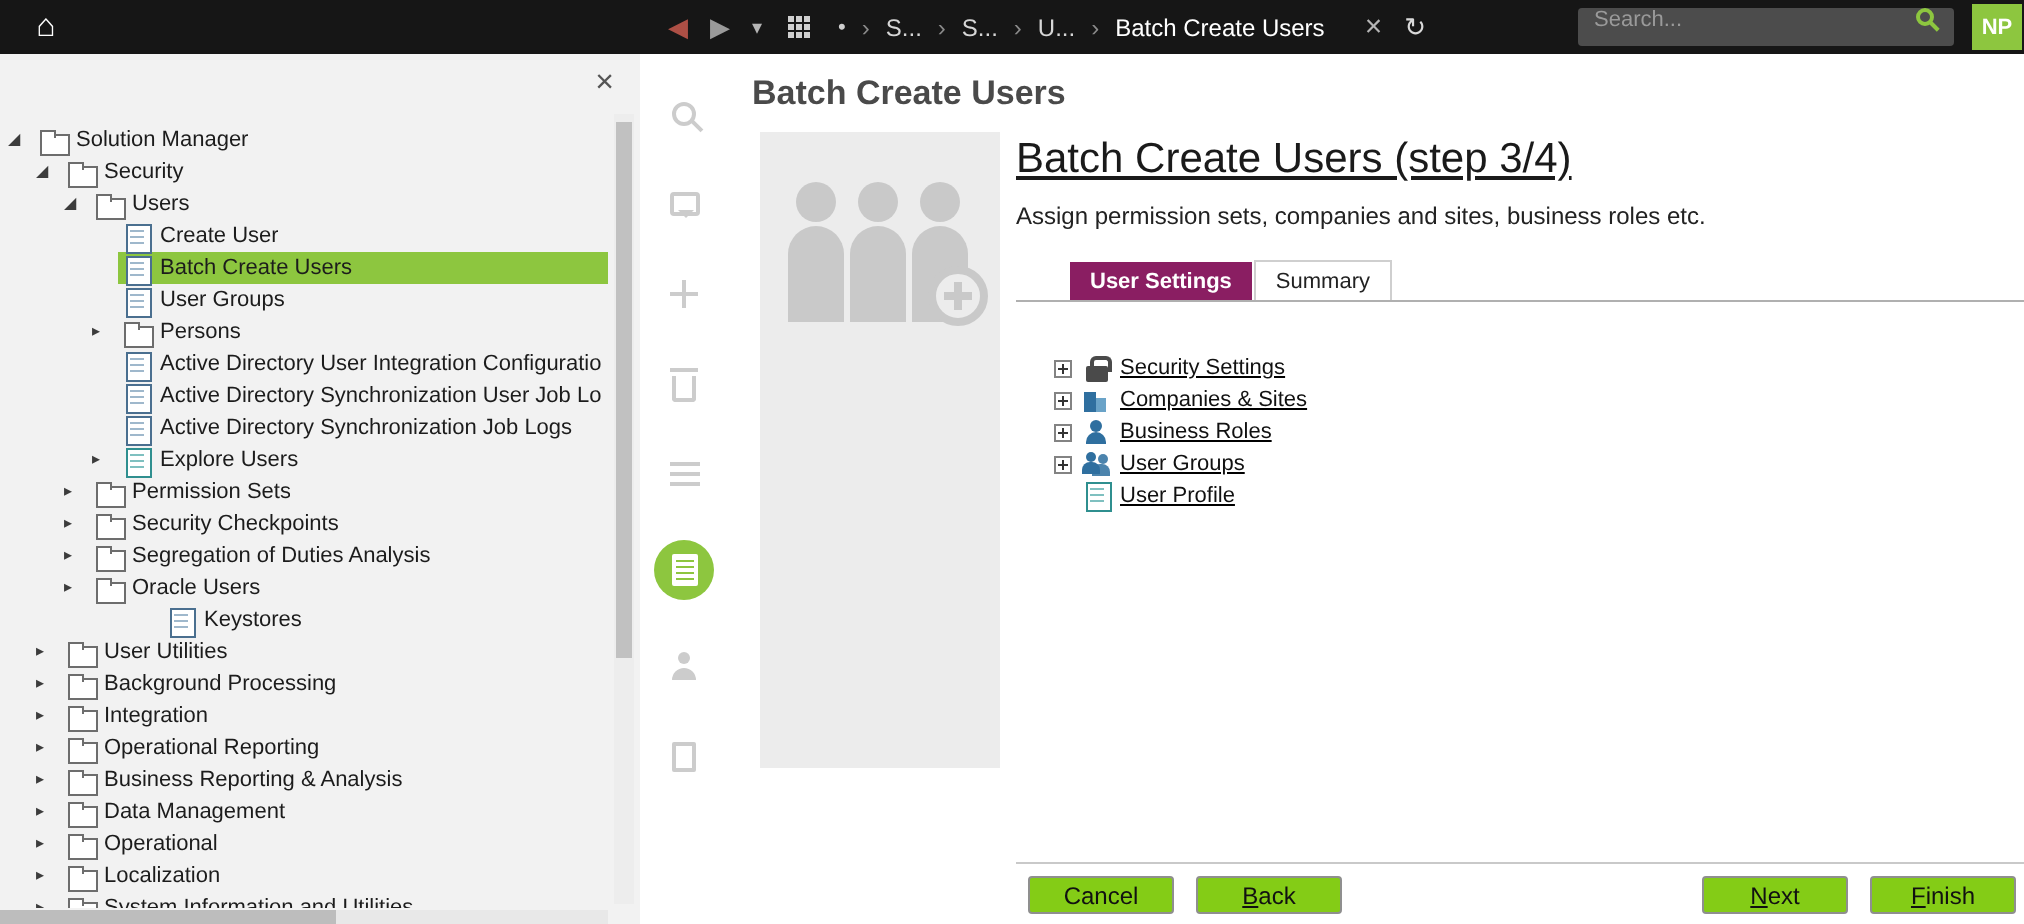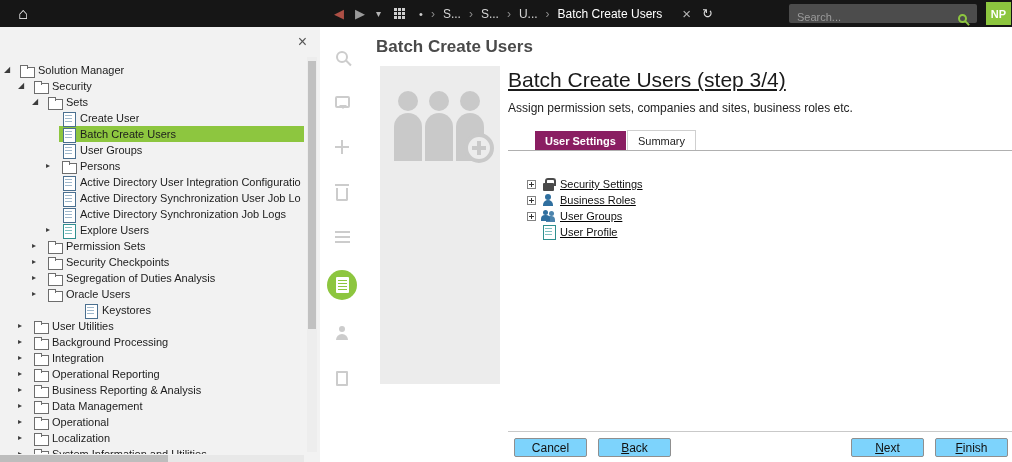--- a/index.html
+++ b/index.html
@@ -20,21 +20,21 @@
   .grid-dots::before { content:""; position:absolute; left:0; top:0; width:3px; height:3px; background:#cfcfcf;
     box-shadow:4px 0 #cfcfcf, 8px 0 #cfcfcf, 0 4px #cfcfcf, 4px 4px #cfcfcf, 8px 4px #cfcfcf, 0 8px #cfcfcf, 4px 8px #cfcfcf, 8px 8px #cfcfcf; }
   .tb-breadcrumb { display:flex; align-items:center; gap:8px; font-size:12px; margin-left:12px; white-space:nowrap; }
   .bc-root { color:#cfcfcf; font-size:11px; }
   .bc-sep { color:#8a8a8a; font-size:12px; }
   .bc-item { color:#d6d6d6; cursor:pointer; }
   .bc-item.current { color:#ffffff; }
   .tb-close { margin-left:20px; color:#b5b5b5; font-size:15px; line-height:1; cursor:pointer; }
   .tb-refresh { margin-left:11px; color:#d9d9d9; font-size:13px; line-height:1; cursor:pointer; }
   .tb-search { margin-left:auto; width:188px; height:19px; background:#4c4c4c; border-radius:2px;
-    display:flex; align-items:flex-end; padding:0 6px 0 8px; }
+    display:flex; align-items:flex-start; padding:0 6px 0 8px; }
   .tb-search input { flex:1; min-width:0; background:transparent; border:none; outline:none; color:#cfcfcf; font-size:11px; font-family:inherit; }
   .tb-search input::placeholder { color:#9a9a9a; }
   .search-mag { width:9px; height:9px; border:2px solid #8dc63f; border-radius:50%; position:relative; flex:none; margin-right:4px; cursor:pointer; }
   .search-mag::after { content:""; position:absolute; width:6px; height:2px; background:#8dc63f; transform:rotate(45deg); right:-5px; bottom:-3px; }
   .tb-badge { width:25px; height:23px; background:#8dc63f; color:#fff; font-weight:bold; font-size:11px;
     display:flex; align-items:center; justify-content:center; margin:0 1px 0 9px; cursor:pointer; flex:none; }
 
   
   .app { display:flex; height:435px; }
 
@@ -124,21 +124,21 @@
   .oicn.role::after { content:""; position:absolute; bottom:1px; left:2px; width:10px; height:6px; border-radius:5px 5px 0 0; background:#2f6f9f; }
   .oicn.group::before { content:""; position:absolute; top:1px; left:2px; width:5px; height:5px; border-radius:50%; background:#2f6f9f; box-shadow:6px 1px 0 #4c84ad; }
   .oicn.group::after { content:""; position:absolute; bottom:2px; left:0; width:9px; height:6px; border-radius:4px 4px 0 0; background:#2f6f9f; box-shadow:5px 1px 0 #4c84ad; }
   .oicn.profile::before { content:""; position:absolute; left:2px; top:0; width:11px; height:13px; background:#fff; border:1px solid #2f8f8f; }
   .oicn.profile::after { content:""; position:absolute; left:4px; top:3px; width:7px; height:8px;
     background:repeating-linear-gradient(to bottom,#7fc0c0 0 1px, transparent 1px 3px); }
 
   .wizard-footer { margin-top:auto; border-top:1px solid #c9c9c9; padding:6px 4px 3px 6px; display:flex; justify-content:space-between; }
   .btn-left, .btn-right { display:flex; gap:11px; }
   .wizard-footer button { min-width:73px; height:19px; font-size:12px; font-family:inherit; color:#111;
-    background:#7dd3fc; border:1px solid #8f8f8f; border-radius:2px; padding:0 8px; cursor:pointer; line-height:1; }
+    background:#84cc16; border:1px solid #8f8f8f; border-radius:2px; padding:0 8px; cursor:pointer; line-height:1; }
 </style>
 </head>
 <body>
 
 <div class="screen">
 
   <header class="topbar">
     <div class="tb-home">
       <span class="glyph">⌂</span>
     </div>
@@ -186,21 +186,21 @@
             <span class="exp">◢</span>
             <span class="trc">
               <span class="ticn folder"></span>
               <span class="tlbl">Security</span>
             </span>
           </div>
           <div class="trow" style="padding-left: 32px;">
             <span class="exp">◢</span>
             <span class="trc">
               <span class="ticn folder"></span>
-              <span class="tlbl">Sets</span>
+              <span class="tlbl">Users</span>
             </span>
           </div>
           <div class="trow" style="padding-left: 46px;">
             <span class="exp"></span>
             <span class="trc">
               <span class="ticn form"></span>
               <span class="tlbl">Create User</span>
             </span>
           </div>
           <div class="trow sel" style="padding-left: 46px;">
@@ -402,20 +402,25 @@
           <p class="desc">Assign permission sets, companies and sites, business roles etc.</p>
           <div class="tabs">
               <span class="tab active">User Settings</span>
               <span class="tab inactive">Summary</span>
             </div>
           <div class="opt-tree">
               <div class="orow">
                 <span class="plusbox"></span>
                 <span class="oicn lock"></span>
                 <span class="olbl">Security Settings</span>
+              </div>
+              <div class="orow">
+                <span class="plusbox"></span>
+                <span class="oicn company"></span>
+                <span class="olbl">Companies &amp; Sites</span>
               </div>
               <div class="orow">
                 <span class="plusbox"></span>
                 <span class="oicn role"></span>
                 <span class="olbl">Business Roles</span>
               </div>
               <div class="orow">
                 <span class="plusbox"></span>
                 <span class="oicn group"></span>
                 <span class="olbl">User Groups</span>

